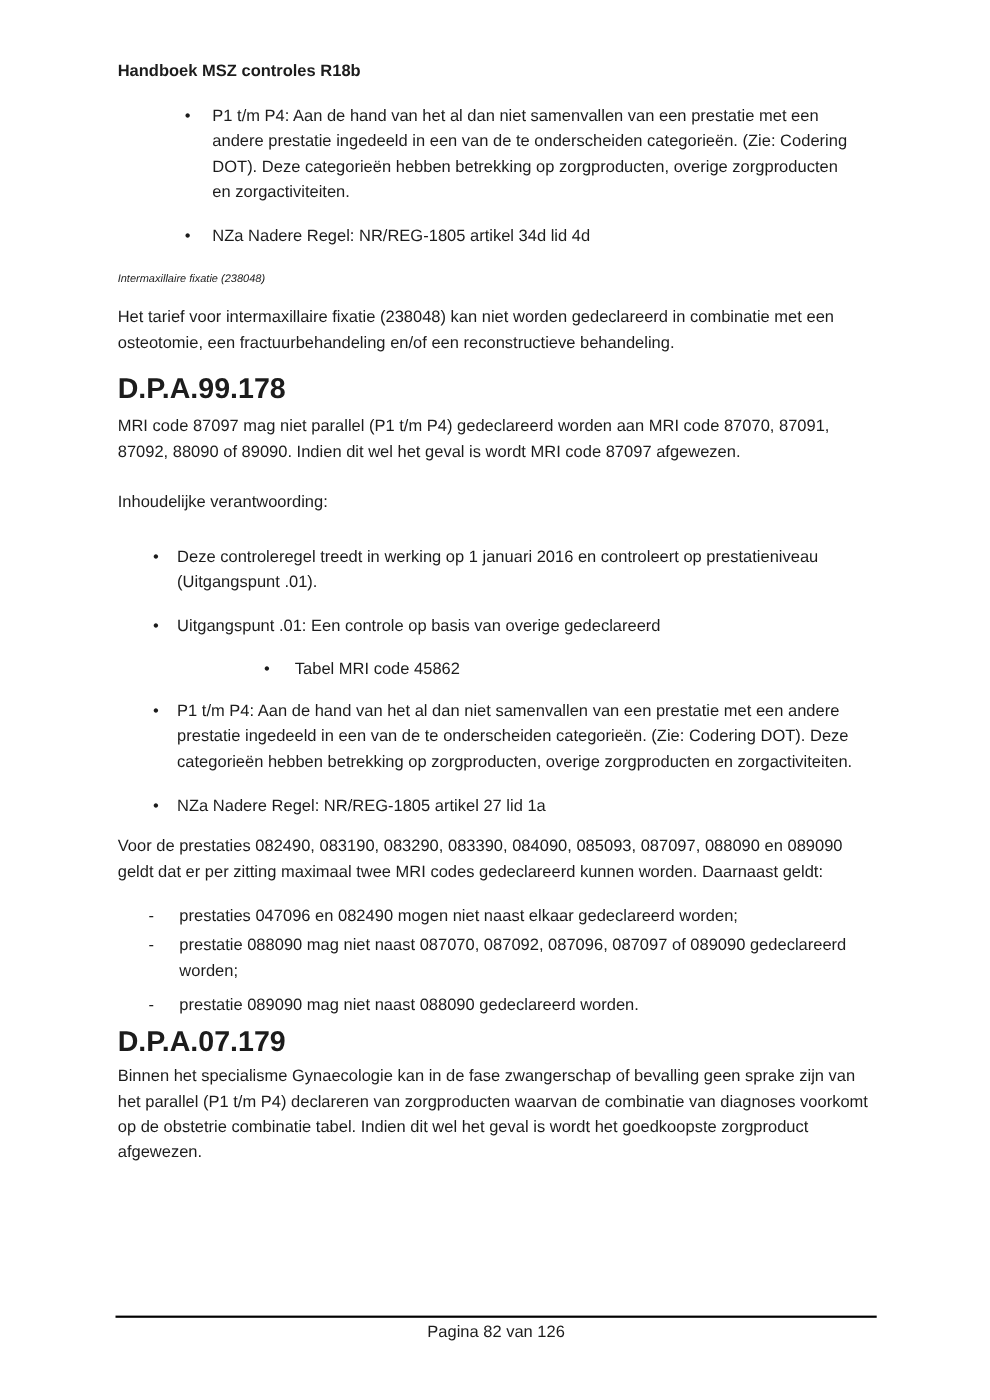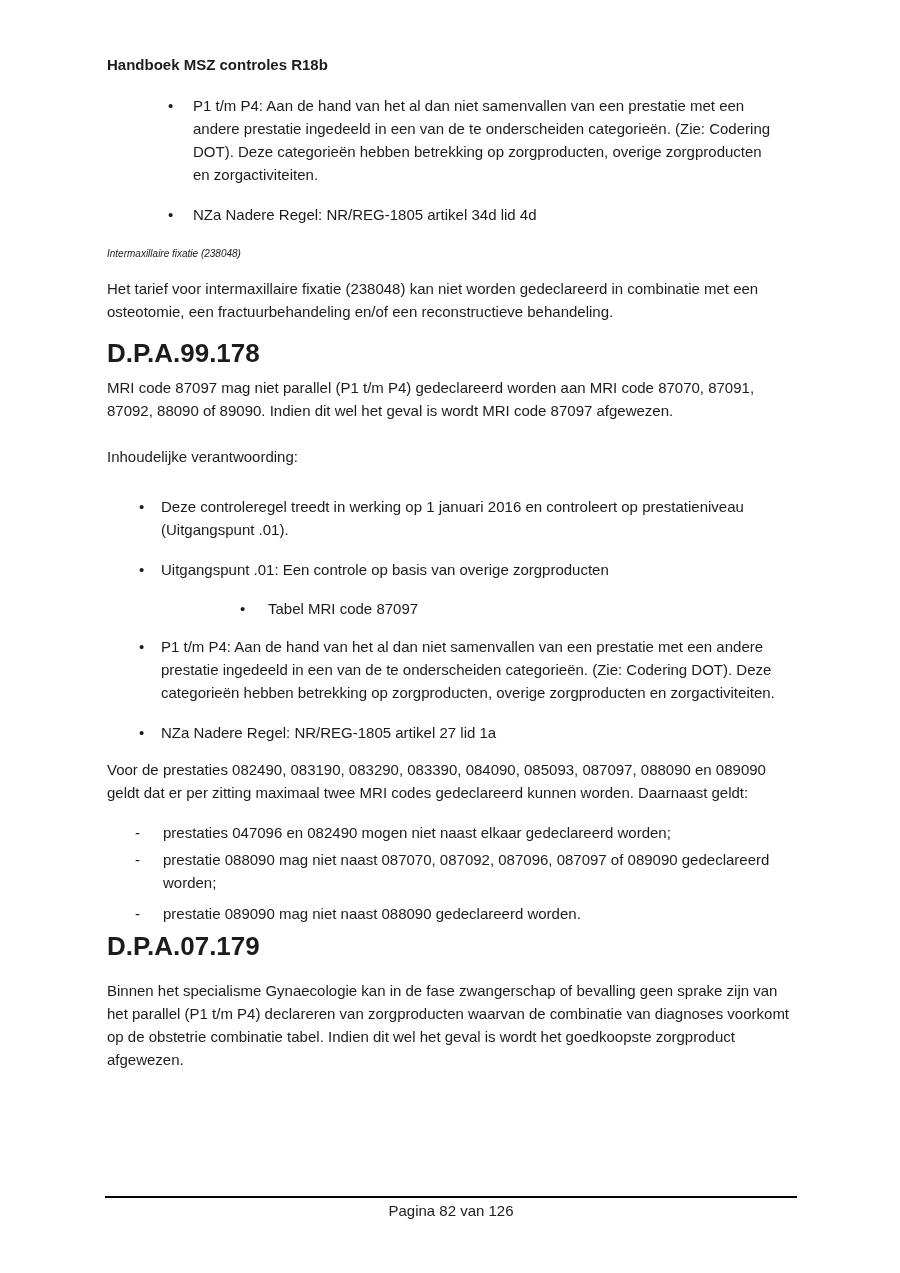--- a/index.html
+++ b/index.html
@@ -56,21 +56,21 @@
   .after-italic { margin-top: 12px; }
 
   h2.section-heading {
     margin: 19px 0 0 0;
     font-size: 26px; line-height: 22px;
     font-weight: bold;
   }
   .section-intro { margin-top: 12px; }
   .verantwoording-label { margin-top: 23px; }
   .prestaties-para { margin-top: 14px; }
-  .dpa179-body { margin-top: 22px; }
+  .dpa179-body { margin-top: 10px; }
   h2.second { margin-top: 10px; }
 
   .footer {
     position: absolute;
     left: 105px; width: 692px; top: 1196px;
   }
   .footer-rule { border-top: 2px solid #000000; height: 0; }
   .page-number { text-align: center; margin-top: 1px; }
 </style>
 </head>
@@ -87,25 +87,25 @@
 
   <h3 class="italic-heading">Intermaxillaire fixatie (238048)</h3>
   <p class="para after-italic">Het tarief voor intermaxillaire fixatie (238048) kan niet worden gedeclareerd in combinatie met een osteotomie, een fractuurbehandeling en/of een reconstructieve behandeling.</p>
 
   <h2 class="section-heading">D.P.A.99.178</h2>
   <p class="para section-intro">MRI code 87097 mag niet parallel (P1 t/m P4) gedeclareerd worden aan MRI code 87070, 87091, 87092, 88090 of 89090. Indien dit wel het geval is wordt MRI code 87097 afgewezen.</p>
   <p class="para verantwoording-label">Inhoudelijke verantwoording:</p>
 
   <ul class="blist lvl2 first">
     <li><span>Deze controleregel treedt in werking op 1 januari 2016 en controleert op prestatieniveau (Uitgangspunt .01).</span></li>
-    <li><span>Uitgangspunt .01: Een controle op basis van overige zorgproducten</span></li>
+    <li><span>Uitgangspunt .01: Een controle op basis van overige gedeclareerd</span></li>
   </ul>
 
   <ul class="blist lvl3">
-    <li><span>Tabel MRI code 87097</span></li>
+    <li><span>Tabel MRI code 45862</span></li>
   </ul>
 
   <ul class="blist lvl2">
     <li><span>P1 t/m P4: Aan de hand van het al dan niet samenvallen van een prestatie met een andere prestatie ingedeeld in een van de te onderscheiden categorieën. (Zie: Codering DOT). Deze categorieën hebben betrekking op zorgproducten, overige zorgproducten en zorgactiviteiten.</span></li>
     <li><span>NZa Nadere Regel: NR/REG-1805  artikel 27 lid 1a</span></li>
   </ul>
 
   <p class="para prestaties-para">Voor de prestaties 082490, 083190, 083290, 083390, 084090, 085093, 087097, 088090 en 089090 geldt dat er per zitting maximaal twee MRI codes gedeclareerd kunnen worden. Daarnaast geldt:</p>
 
   <ul class="dlist">

